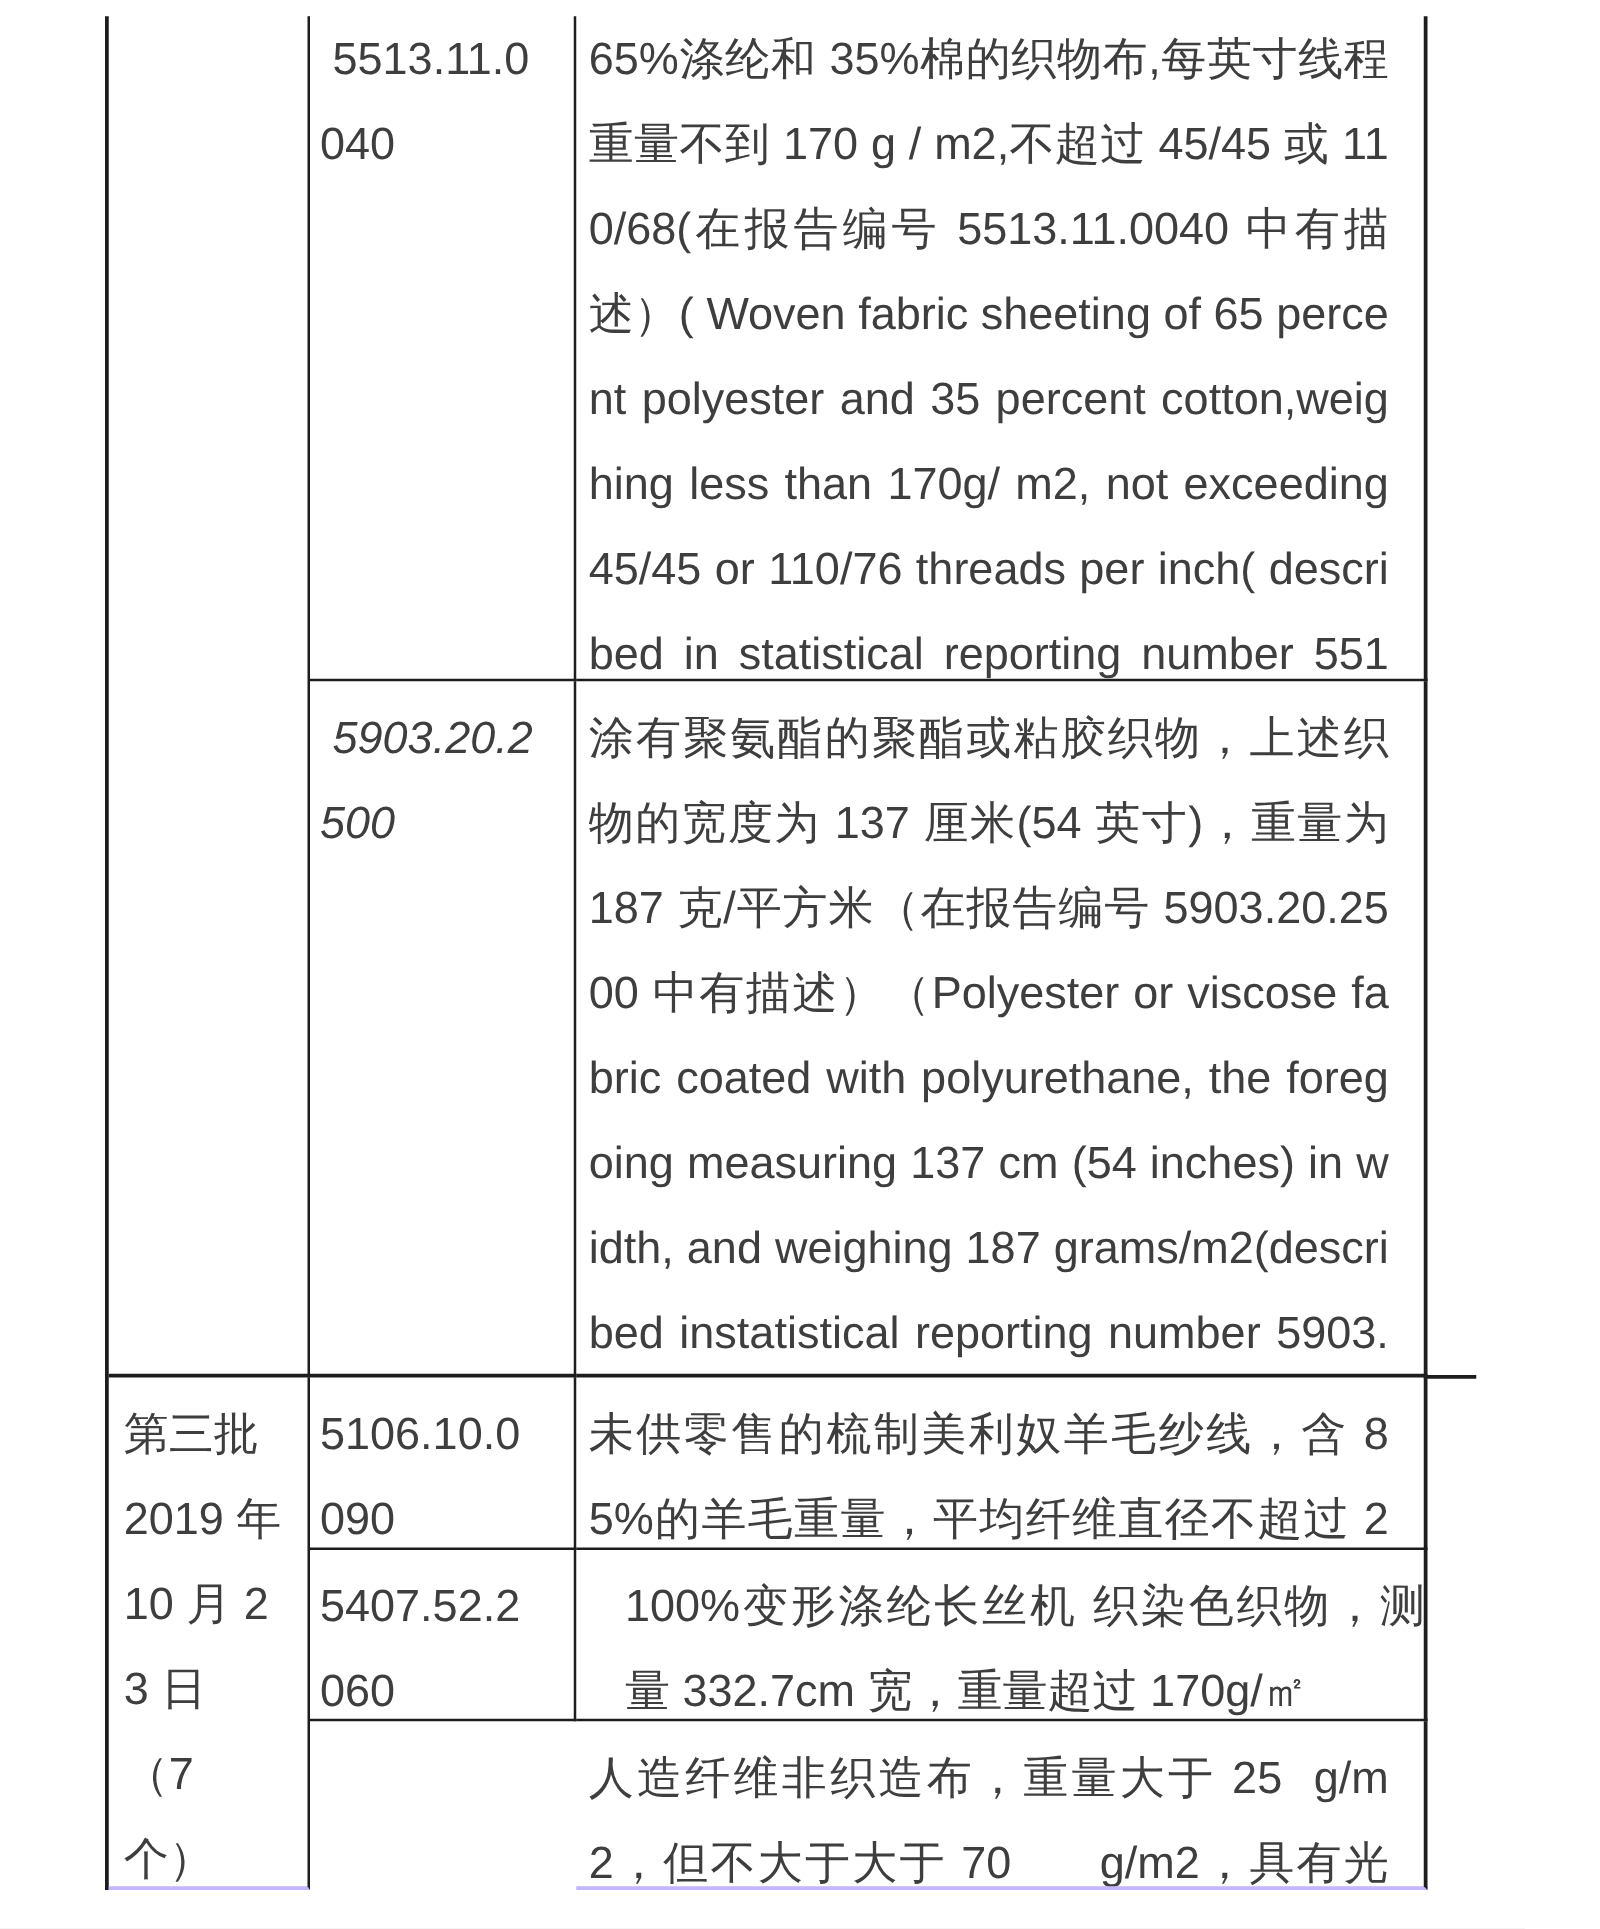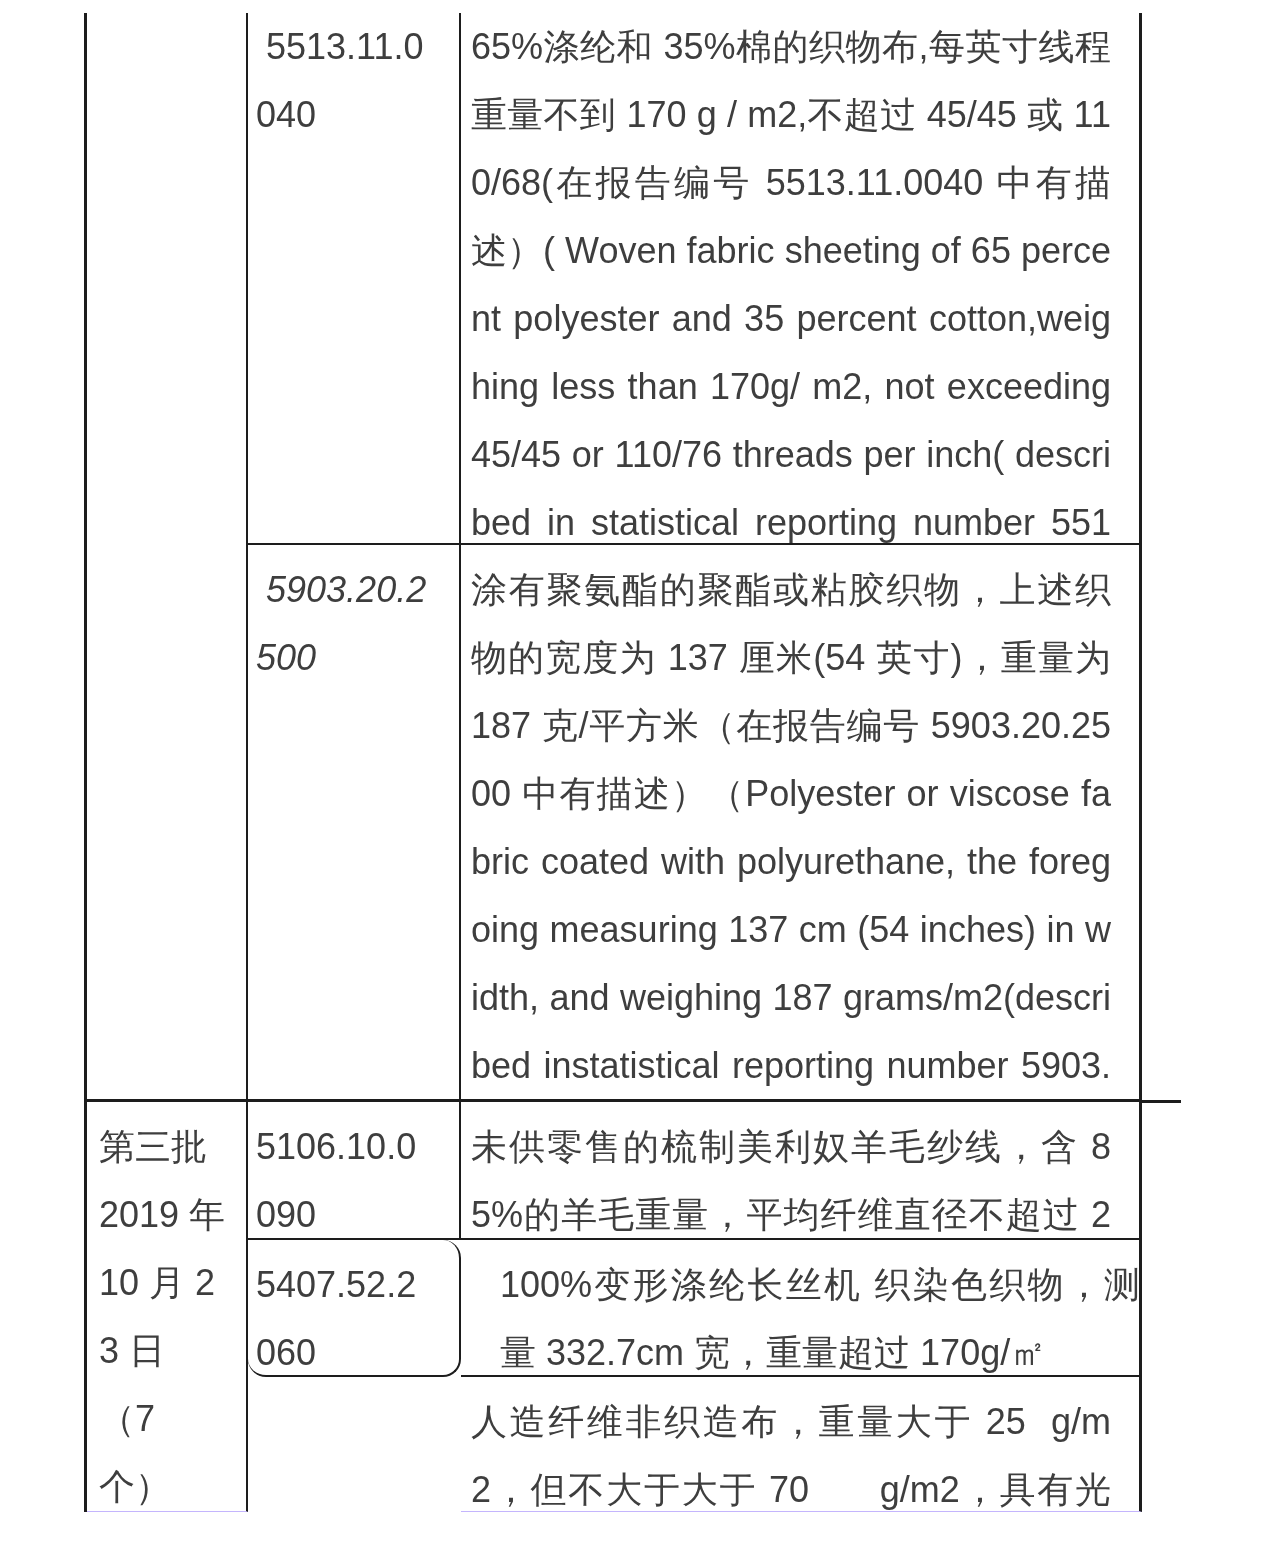--- a/index.html
+++ b/index.html
@@ -24,21 +24,21 @@
   }
   .cell {
     border-right: 2px solid #1d1d1d;
     border-bottom: 2px solid #1d1d1d;
     overflow: hidden;
     font-size: 36px;
     line-height: 68px;
   }
   .cell.last-col { border-right: 3px solid #1d1d1d; }
   .cell.section-end { border-bottom: 3px solid #1d1d1d; }
-  .cell.table-end { border-bottom: 1px solid #c4b5fd; }
+  .cell.table-end { border-bottom: 3px solid #c4b5fd; }
   .batch-1 { grid-column: 1; grid-row: 1 / span 2; }
   .batch-2 { grid-column: 1; grid-row: 3 / span 3; }
   .inner { padding-top: 11px; }
   .cut-top .inner { padding-top: 0; }
   .code-inner {
     padding-left: 8px;
     width: 183px;            
     white-space: pre-wrap;
     word-break: break-all;
   }
@@ -96,21 +96,21 @@
       </div>
     </div>
 
     <div class="cell" style="grid-column:2; grid-row:3;">
       <div class="inner code-inner">5106.10.0090</div>
     </div>
     <div class="cell last-col" style="grid-column:3; grid-row:3;">
       <div class="inner desc-inner">未供零售的梳制美利奴羊毛纱线，含 85%的羊毛重量，平均纤维直径不超过 25 微米</div>
     </div>
 
-    <div class="cell" style="grid-column:2; grid-row:4;border-radius:18px;">
+    <div class="cell" style="grid-column:2; grid-row:4;">
       <div class="inner code-inner">5407.52.2060</div>
     </div>
     <div class="cell last-col" style="grid-column:3; grid-row:4;padding-left:29px;">
       <div class="inner desc-inner">100%变形涤纶长丝机 织染色织物，测量 332.7cm 宽，重量超过 170g/㎡</div>
     </div>
 
     <div class="cell table-end last-col" style="grid-column:3; grid-row:5;">
       <div class="inner desc-inner">人造纤维非织造布，重量大于 25  g/m2，但不大于大于 70      g/m2，具有光滑或压花纹理（未浸渍、</div>
     </div>
 

